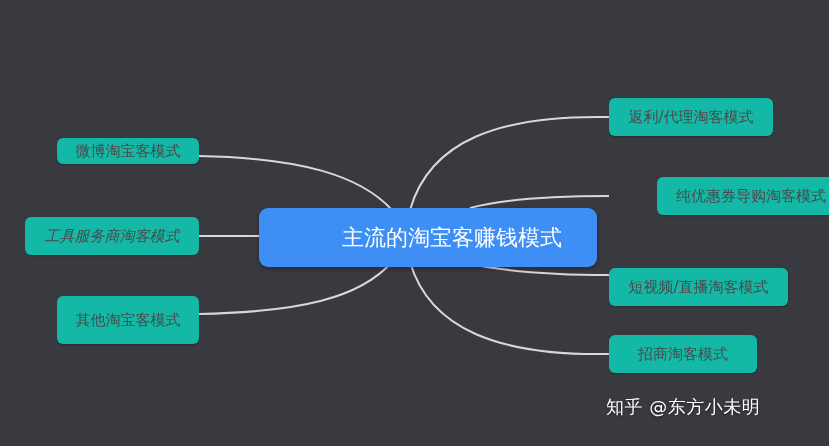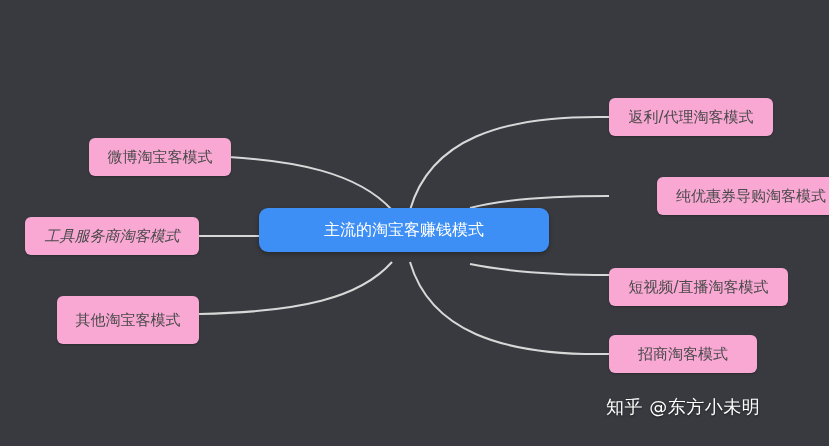--- a/index.html
+++ b/index.html
@@ -3,30 +3,31 @@
 <meta charset="utf-8">
 <style>
   html, body { margin:0; padding:0; }
   body {
     width:829px; height:446px; overflow:hidden; position:relative;
     background:#383a3f;
     font-family:"DejaVu Sans","Liberation Sans",sans-serif;
   }
   svg.links { position:absolute; left:0; top:0; width:829px; height:446px; }
   .node {
-    position:absolute; background:#f9a8d4; border-radius:6px;
+    position:absolute; background:#14b8a6; border-radius:6px;
     color:#4a4a4a; font-size:15px; display:flex; align-items:center;
     justify-content:center; box-sizing:border-box; white-space:nowrap;
     box-shadow:0 1px 2px rgba(0,0,0,0.25);
   }
   .root {
-    position:absolute; left:259px; top:208px; width:290px; height:44px;
-    background:#3d8ef5; border-radius:9px; color:#fff; font-size:16px;
+    position:absolute; left:259px; top:208px; width:290px; height:59px;
+    background:#3d8ef5; border-radius:9px; color:#fff; font-size:22px;
     display:flex; align-items:center; justify-content:center;
     box-shadow:0 2px 4px rgba(0,0,0,0.3);
+    padding-left:48px;
   }
   .watermark {
     position:absolute; left:606px; top:395px; color:#ffffff;
     font-size:18px; letter-spacing:0.5px; white-space:nowrap;
     text-shadow:0 1px 2px rgba(0,0,0,0.5);
   }
 </style>
 </head>
 <body>
 
@@ -41,21 +42,21 @@
     <path d="M609,196 C540,196 500,200 470,208"></path>
     <path d="M609,275 C540,275 500,270 470,264"></path>
     <path d="M609,354 C500,356 430,330 410,262"></path>
   </g>
 </svg>
 
 <div class="root">
   <span>主流的淘宝客赚钱模式</span>
 </div>
 
-<div class="node" style="left:57px;top:138px;width:142px;height:38px;margin-left:32px;">
+<div class="node" style="left:57px;top:138px;width:142px;height:26px;">
   <span>微博淘宝客模式</span>
 </div>
 <div class="node" style="left:25px;top:217px;width:174px;height:38px;font-style:italic;">
   <span>工具服务商淘客模式</span>
 </div>
 <div class="node" style="left:57px;top:296px;width:142px;height:48px;">
   <span>其他淘宝客模式</span>
 </div>
 
 <div class="node" style="left:609px;top:98px;width:164px;height:38px;">

